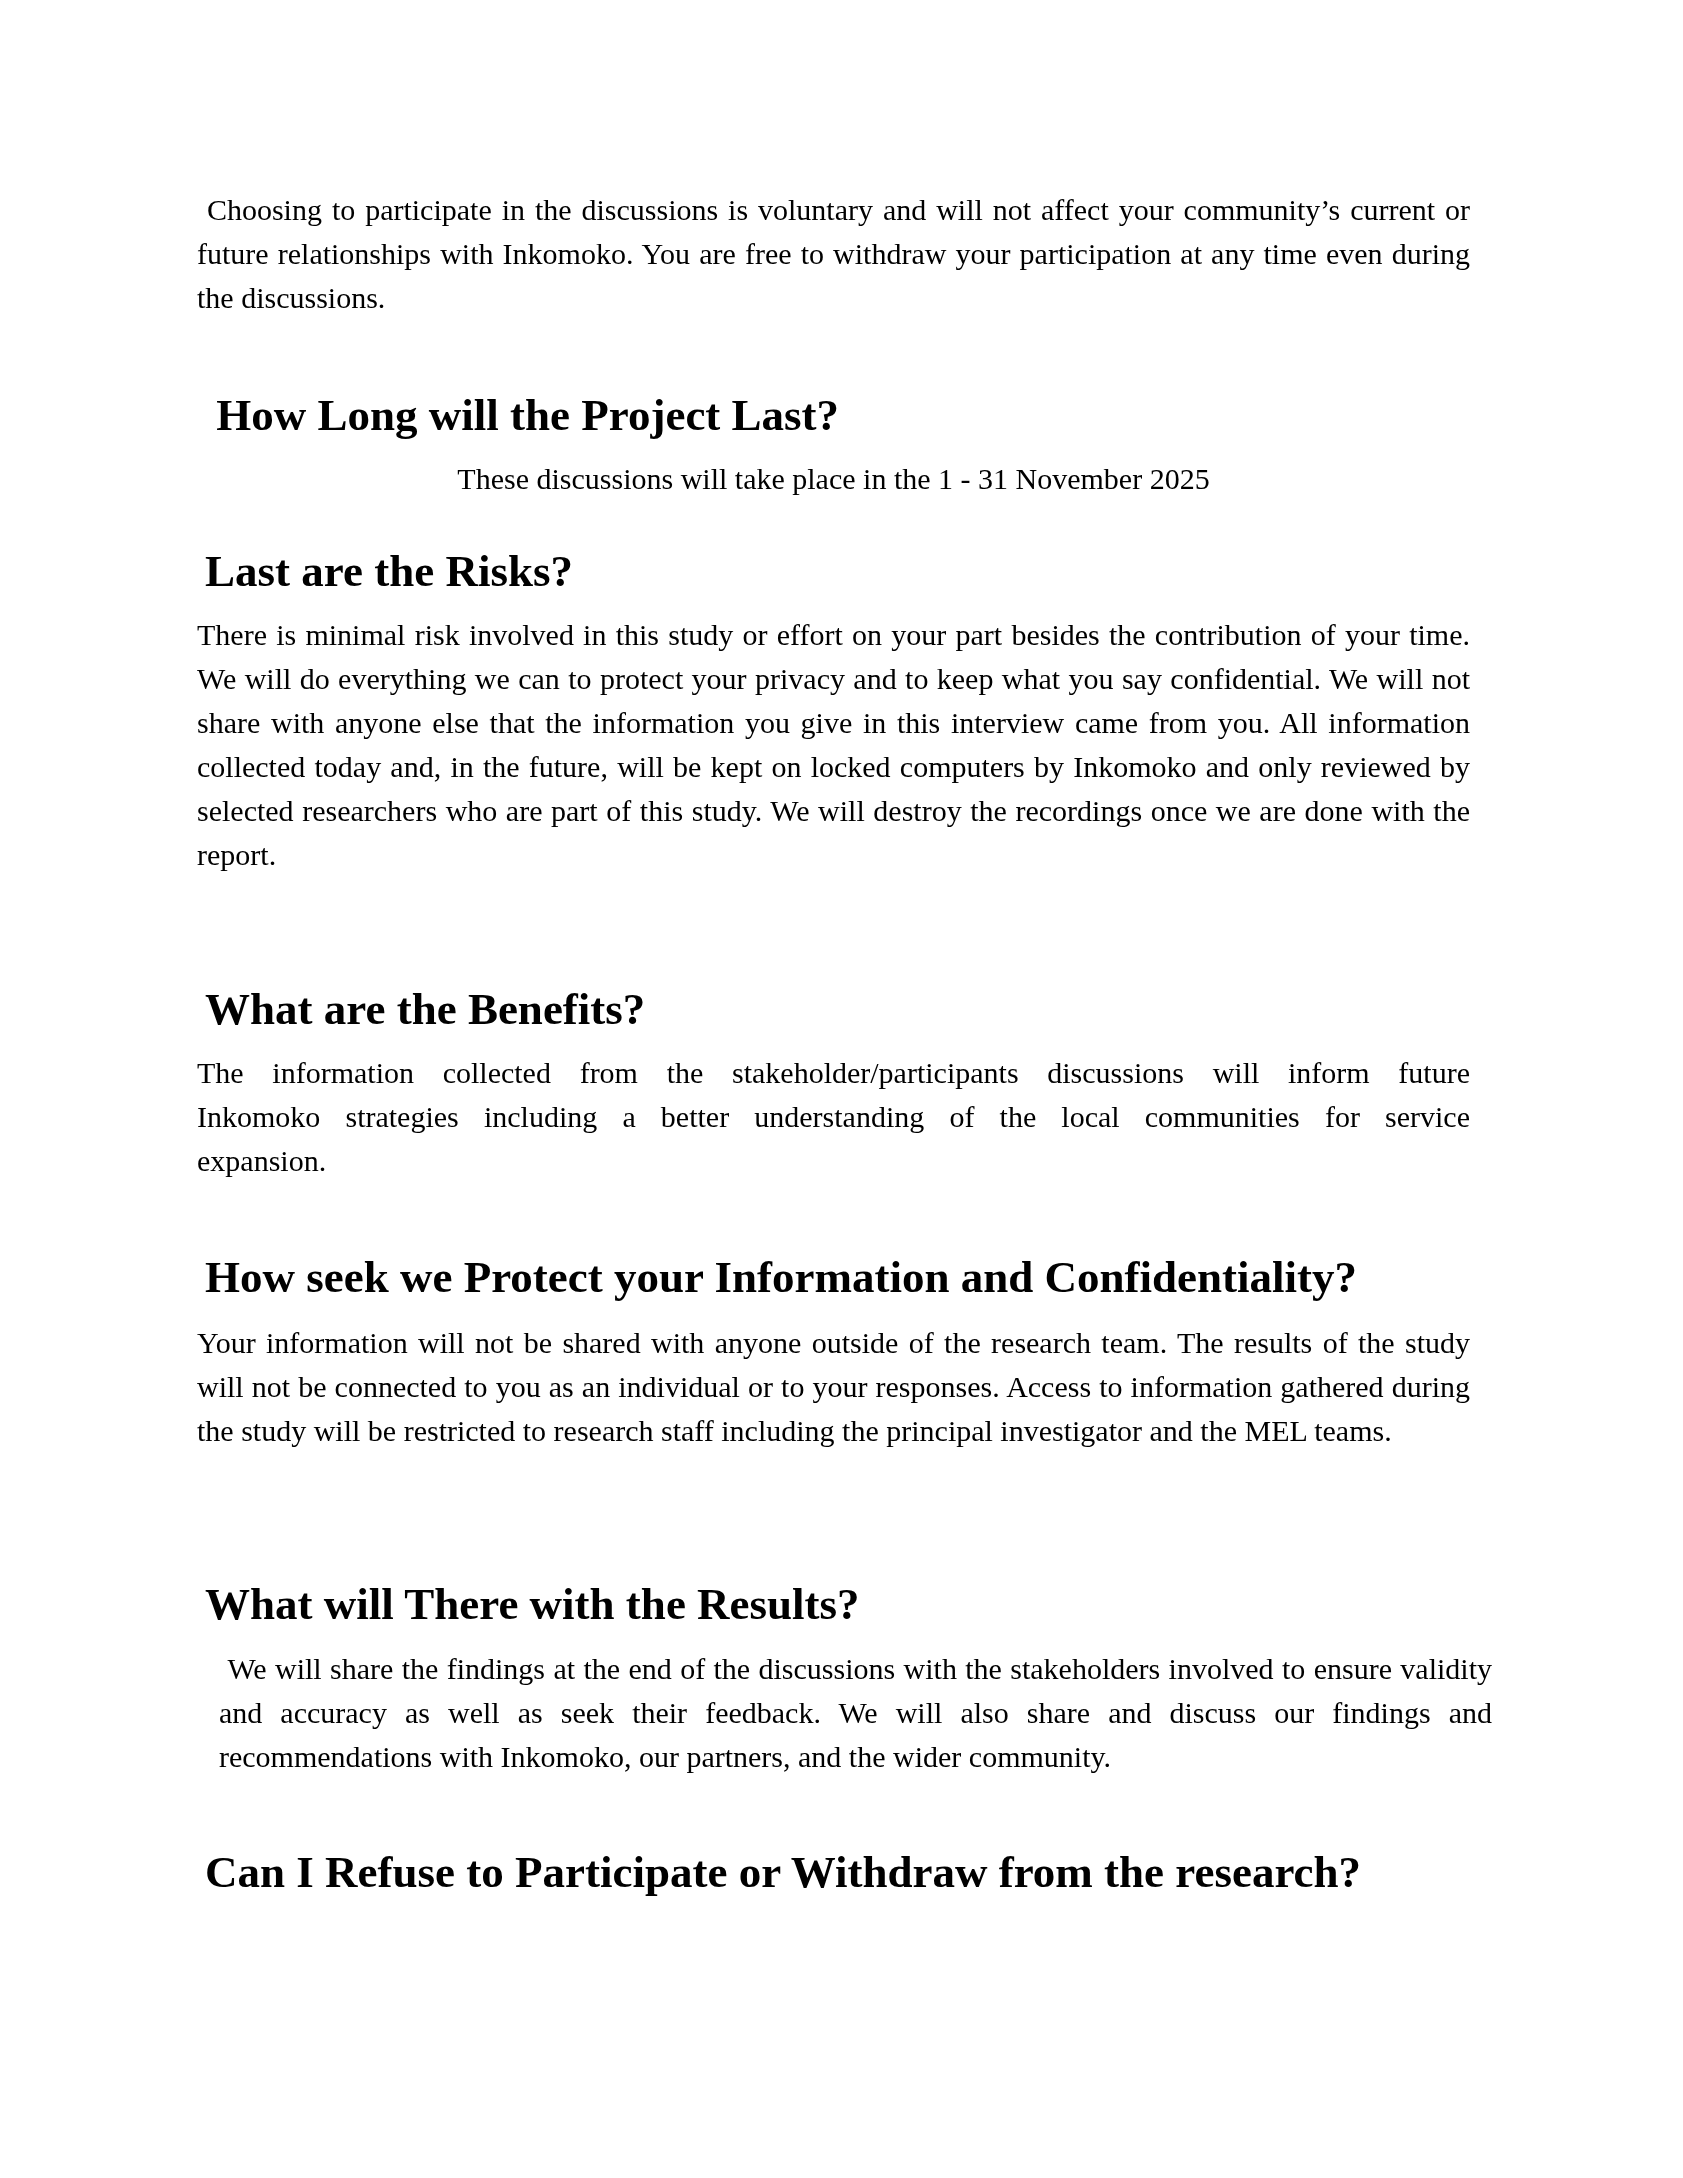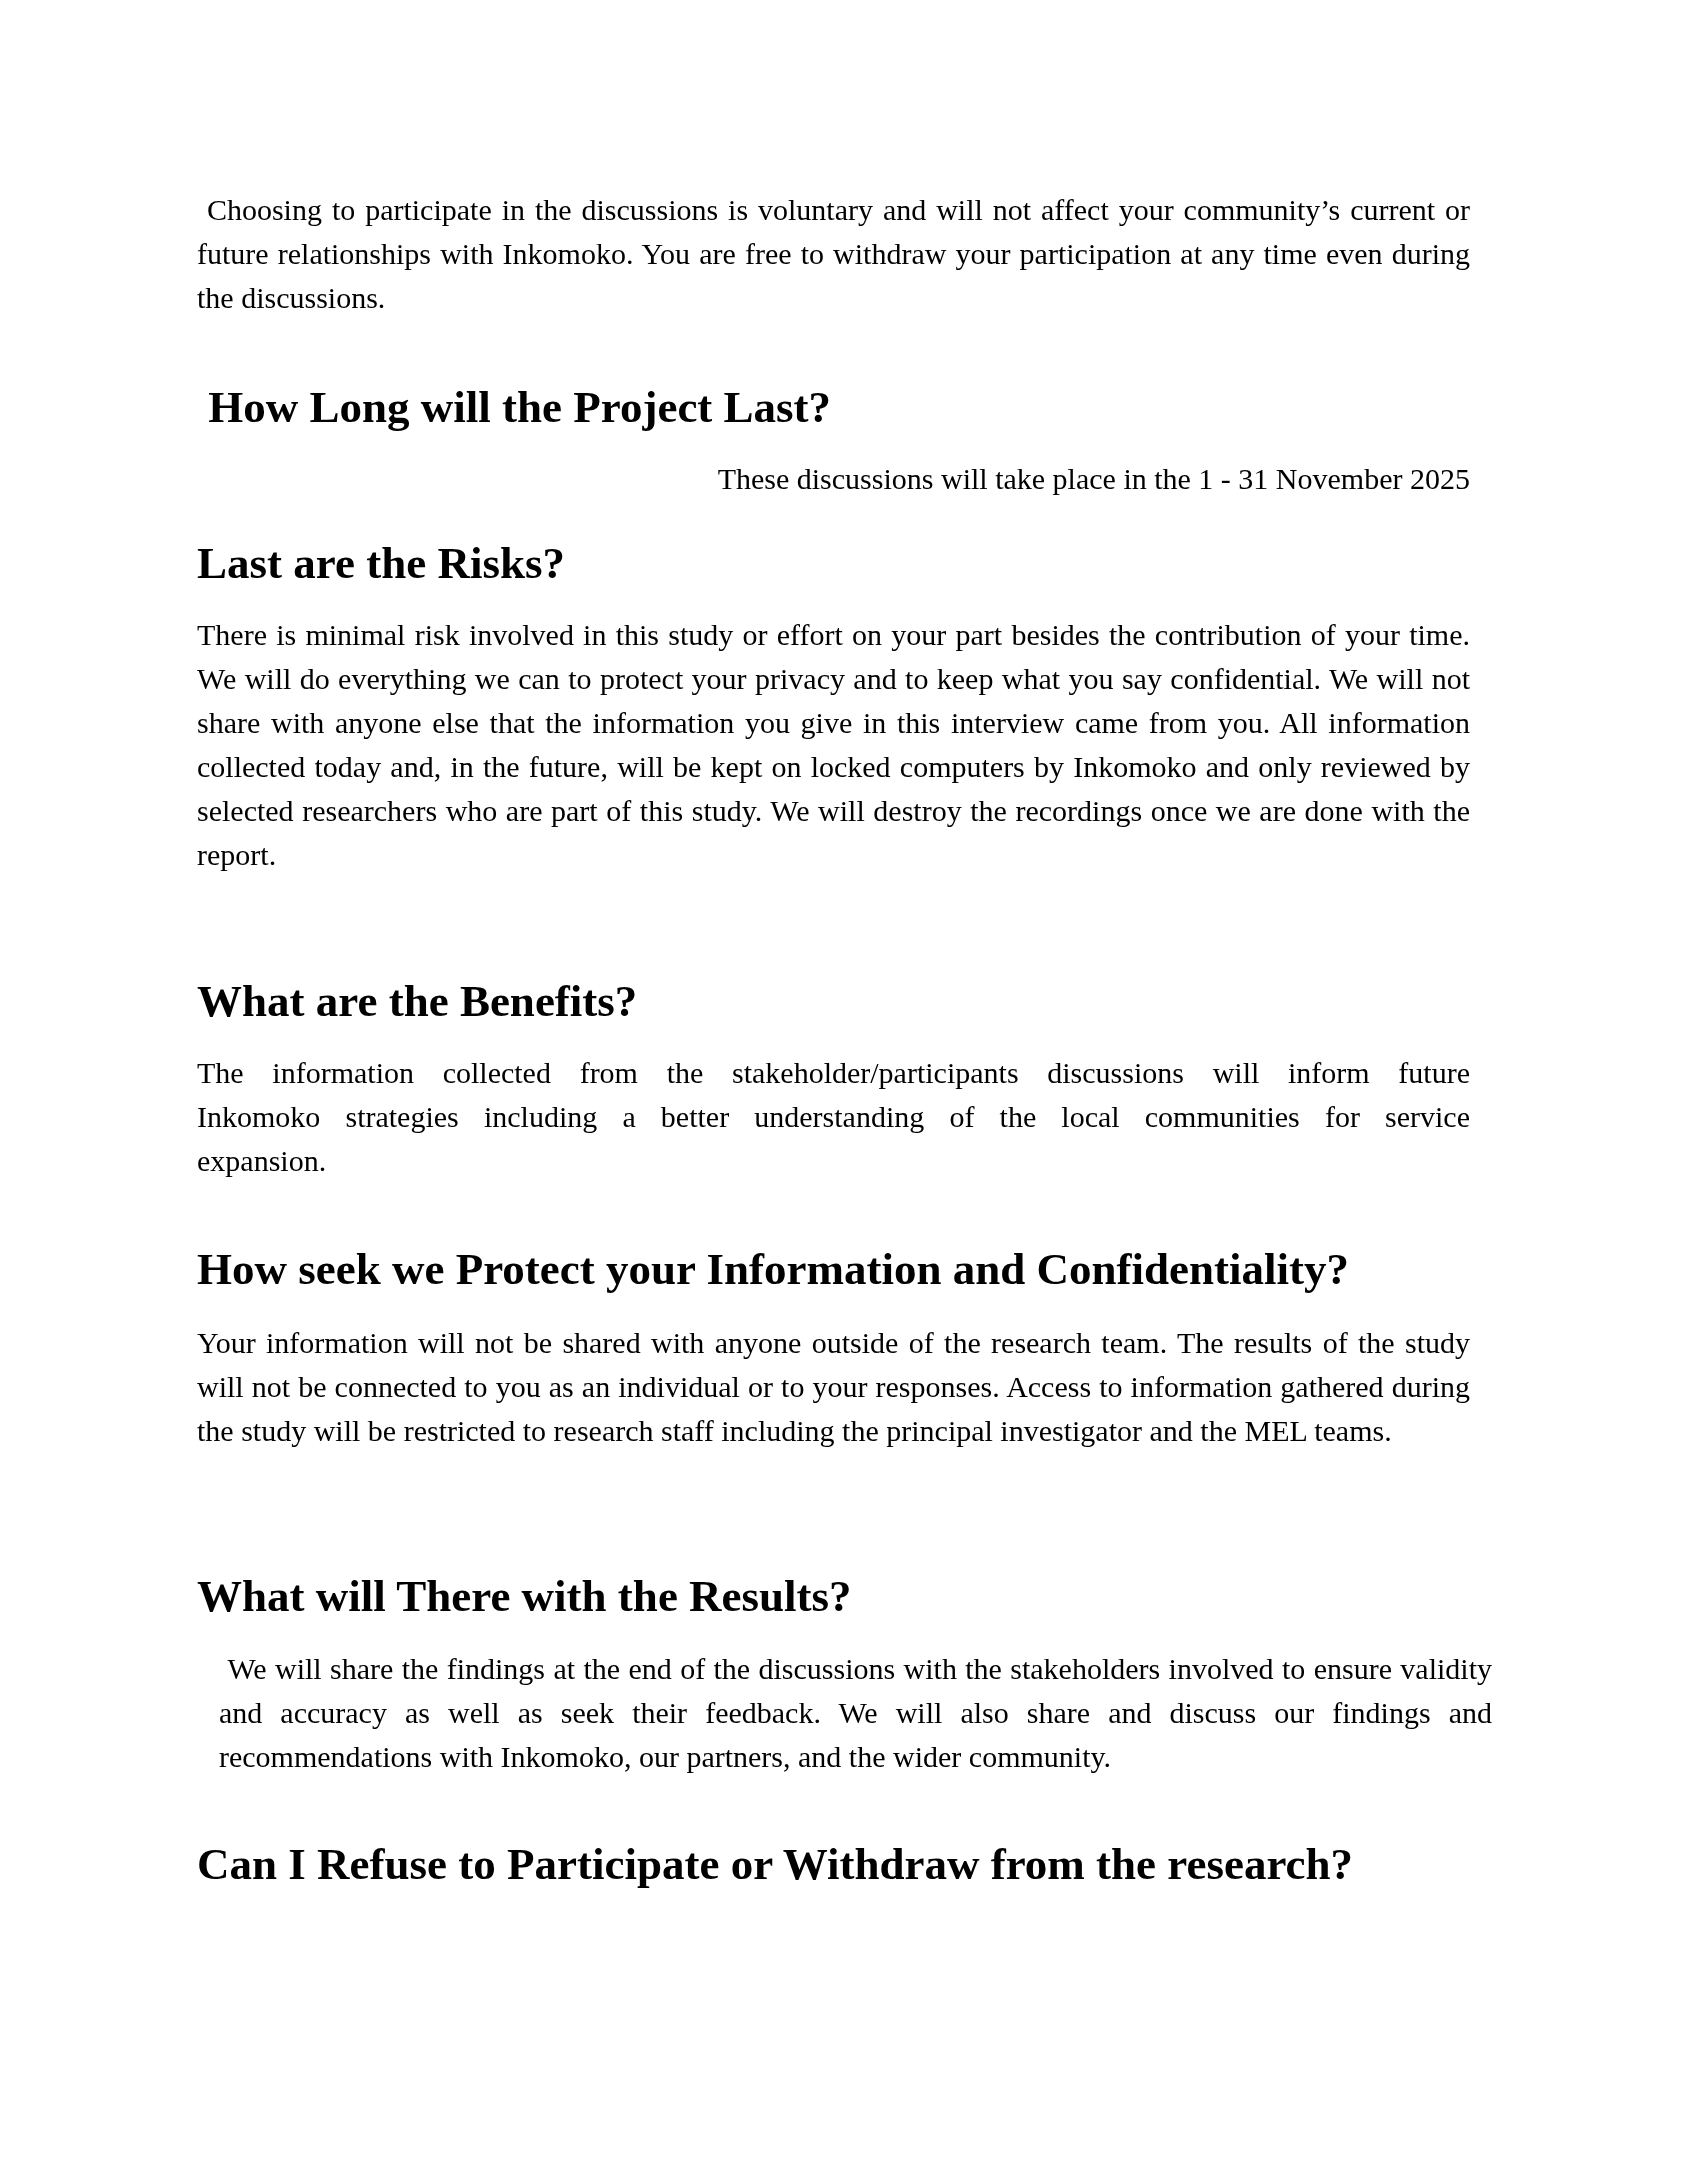--- a/index.html
+++ b/index.html
@@ -4,22 +4,22 @@
 <style>
   html, body { margin: 0; padding: 0; background: #ffffff; }
   body { width: 1683px; height: 2178px; position: relative; overflow: hidden; }
   .page {
     position: absolute; left: 197px; top: 0; width: 1273px;
     font-family: "Liberation Serif", serif; color: #000000;
     font-size: 30px;
   }
   .blk { position: absolute; left: 0; width: 1273px; }
   .para { line-height: 44px; text-align: justify; margin: 0; }
-  .para.left { text-align: right; }
-  .head { font-weight: bold; line-height: 56px; margin: 0; white-space: nowrap; }
+  .para.left { text-align: center; }
+  .head { font-weight: bold; line-height: 56px; margin: 8px; white-space: nowrap; }
 </style>
 </head>
 <body>
 
 <div class="page">
   <p class="blk para" style="top:188px; white-space:pre-wrap;"> Choosing to participate in the discussions is voluntary and will not affect your community’s current or future relationships with Inkomoko. You are free to withdraw your participation at any time even during the discussions.</p>
   <h2 class="blk head" style="top:379px; white-space:pre;"> How Long will the Project Last?</h2>
   <p class="blk para left" style="top:457px;">These discussions will take place in the 1 - 31 November 2025</p>
   <h2 class="blk head" style="top:535px;">Last are the Risks?</h2>
   <p class="blk para" style="top:613px;">There is minimal risk involved in this study or effort on your part besides the contribution of your time. We will do everything we can to protect your privacy and to keep what you say confidential. We will not share with anyone else that the information you give in this interview came from you. All information collected today and, in the future, will be kept on locked computers by Inkomoko and only reviewed by selected researchers who are part of this study. We will destroy the recordings once we are done with the report.</p>

